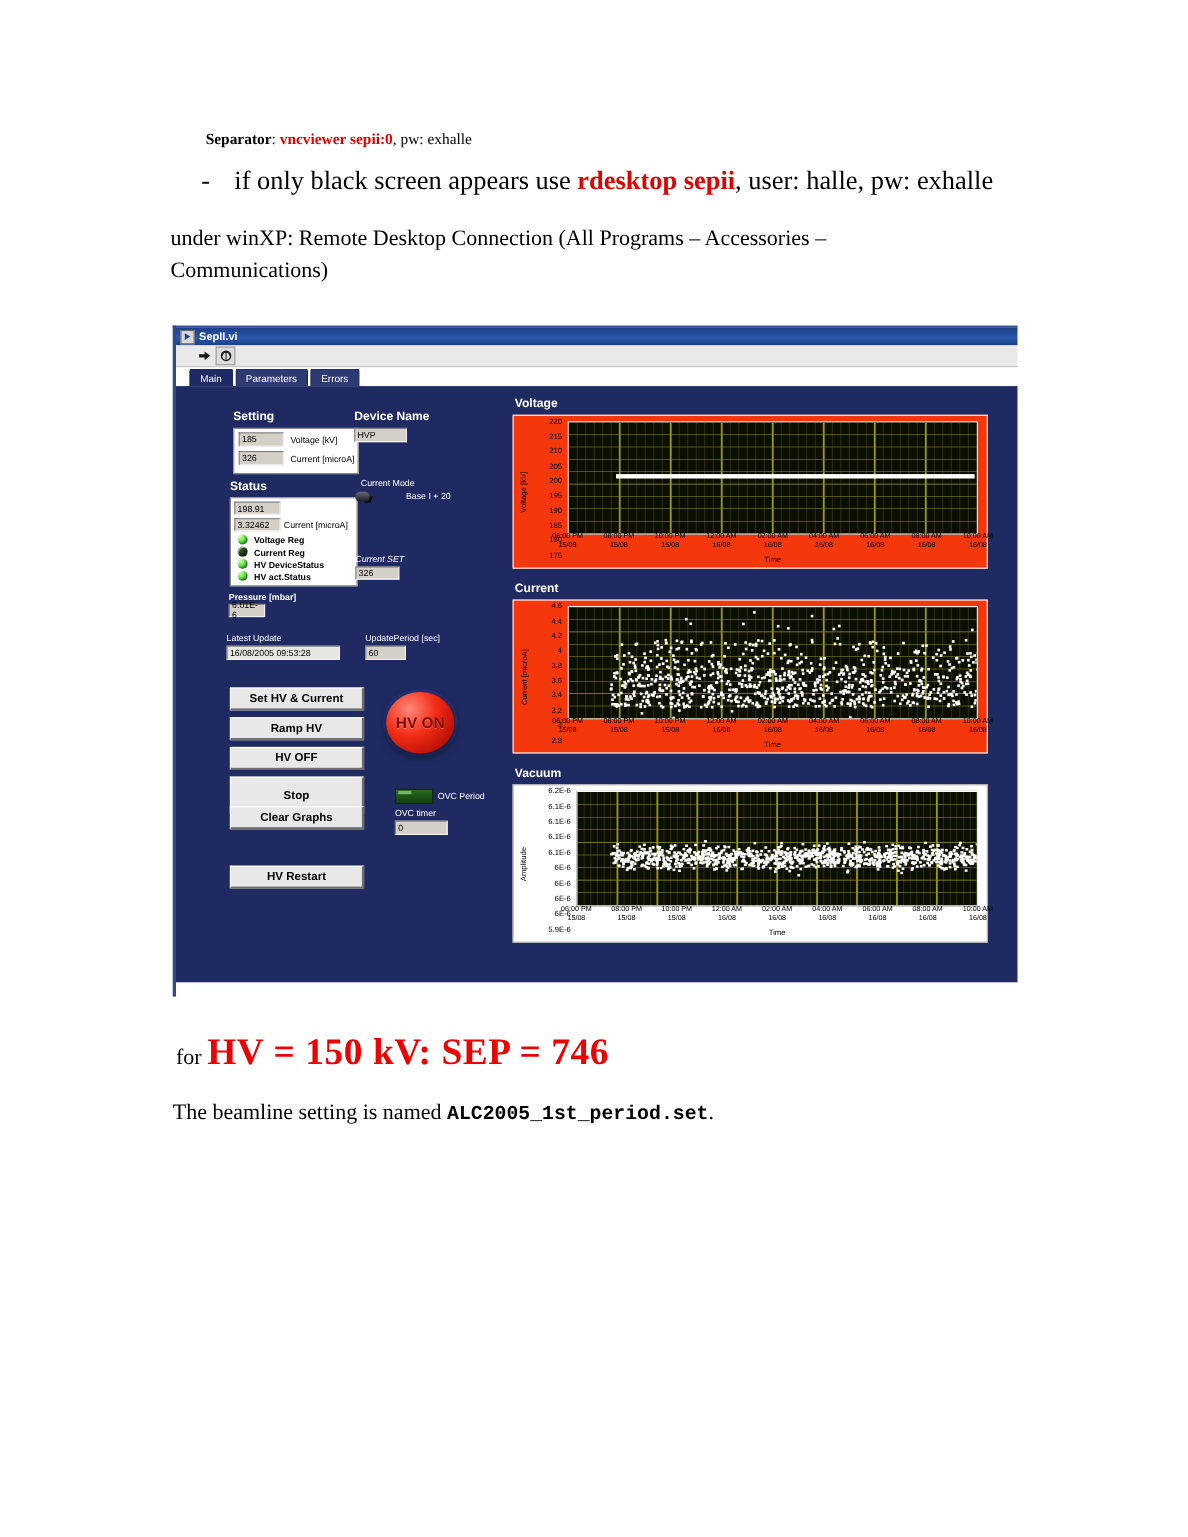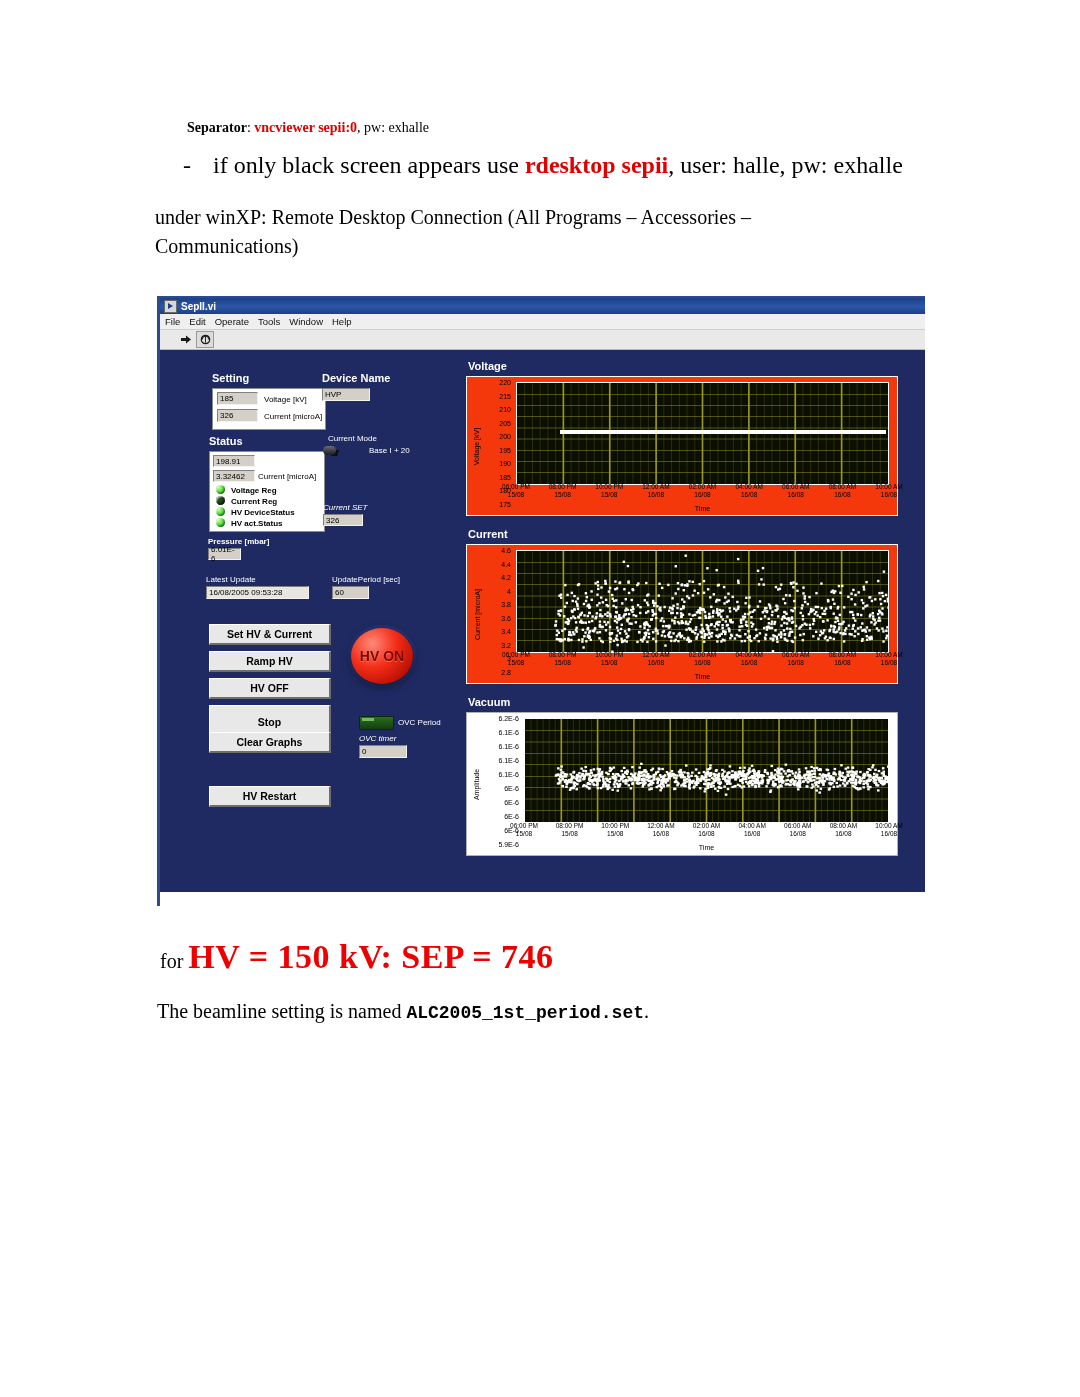--- a/index.html
+++ b/index.html
@@ -401,44 +401,41 @@
   </div>
 </div>
 
 <div class="app-window">
 
   <div class="titlebar">
     <div class="title-ico"></div>
     <span>SepII.vi</span>
   </div>
 
-  <div class="menubar">
-    <span>File</span>
-    <span>Edit</span>
-    <span>Operate</span>
-    <span>Tools</span>
-    <span>Window</span>
-    <span>Help</span>
-  </div>
 
   <div class="toolbar">
     <div class="tb-btn">
       <svg width="12" height="11" viewBox="0 0 12 11" aria-hidden="true">
         <path d="M1 4 H6 V1.5 L11 5.5 L6 9.5 V7 H1 Z" fill="#1a1a1a"></path>
       </svg>
     </div>
     <div class="tb-btn sunken">
       <svg width="11" height="11" viewBox="0 0 11 11" aria-hidden="true">
         <circle cx="5.5" cy="5.5" r="4.2" fill="none" stroke="#1a1a1a" stroke-width="1.2"></circle>
         <path d="M2.2 5.5 A3.3 3.3 0 0 1 8.8 5.5" fill="none" stroke="#1a1a1a" stroke-width="1"></path>
         <path d="M5.5 2.2 L5.5 8.8" stroke="#1a1a1a" stroke-width="0.9"></path>
       </svg>
     </div>
   </div>
 
+  <div class="tabstrip">
+    <div class="tab active">Main</div>
+    <div class="tab">Parameters</div>
+    <div class="tab">Errors</div>
+  </div>
 
   <div class="panel">
 
     <div class="lbl-white" style="left:52px; top:22px;text-align:center;">Setting</div>
     <div class="group-box" style="left:52px; top:38px; width:112px; height:40px;"></div>
     <div class="num-field" style="position:absolute; left:57px; top:42px; width:41px; height:13px;">185</div>
     <div class="row-lbl" style="left:104px; top:45px;">Voltage [kV]</div>
     <div class="num-field" style="position:absolute; left:57px; top:59px; width:41px; height:13px;">326</div>
     <div class="row-lbl" style="left:104px; top:62px;">Current [microA]</div>
 
@@ -483,21 +480,21 @@
     <div class="btn3d" style="left:49px; top:301px; width:122px; height:21px;">Ramp HV</div>
     <div class="btn3d" style="left:49px; top:328px; width:122px; height:21px;">HV OFF</div>
     <div class="btn3d" style="left:49px; top:355px; width:122px; height:34px;">Stop</div>
     <div class="btn3d" style="left:49px; top:382px; width:122px; height:21px;">Clear Graphs</div>
     <div class="btn3d" style="left:49px; top:409px; width:122px; height:21px;margin-top:27px;">HV Restart</div>
 
     <div class="hvon" style="left:191px; top:278px;">HV ON</div>
 
     <div class="ovc-ind" style="left:199px; top:366px;"></div>
     <div class="lbl-small" style="left:238px; top:368px;">OVC Period</div>
-    <div class="lbl-small" style="left:199px; top:384px;font-style:italic;">OVC timer</div>
+    <div class="lbl-small" style="left:199px; top:384px;">OVC timer</div>
     <div class="num-field" style="position:absolute; left:199px; top:395px; width:48px; height:13px;">0</div>
 
     <div class="chart-title" style="left:308px; top:10px;">Voltage</div>
     <div class="chart-frame" id="voltage-frame" style="left:306px; top:26px; width:432px; height:140px;">
       <div class="plot-wrap">
         <div class="ylab onred" style="left:0;">
           <span>Voltage [kV]</span>
         </div>
         <div class="yticks" id="v-yticks" style="left:8px;">
             <div>220</div>

